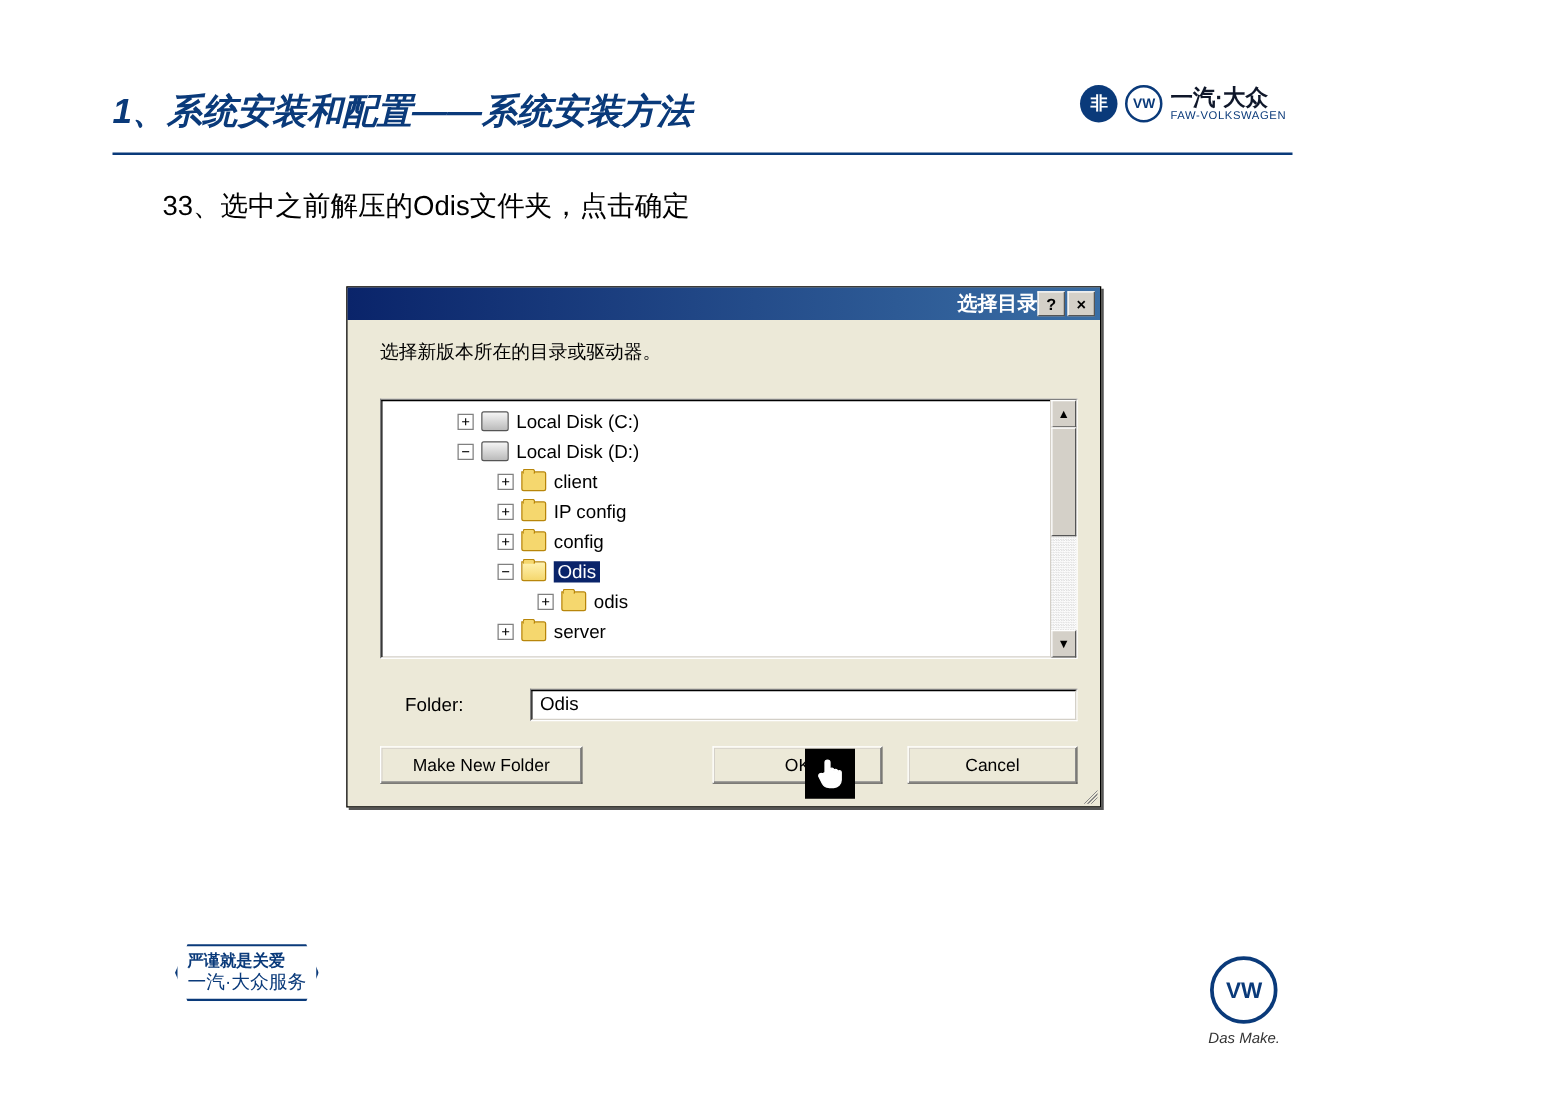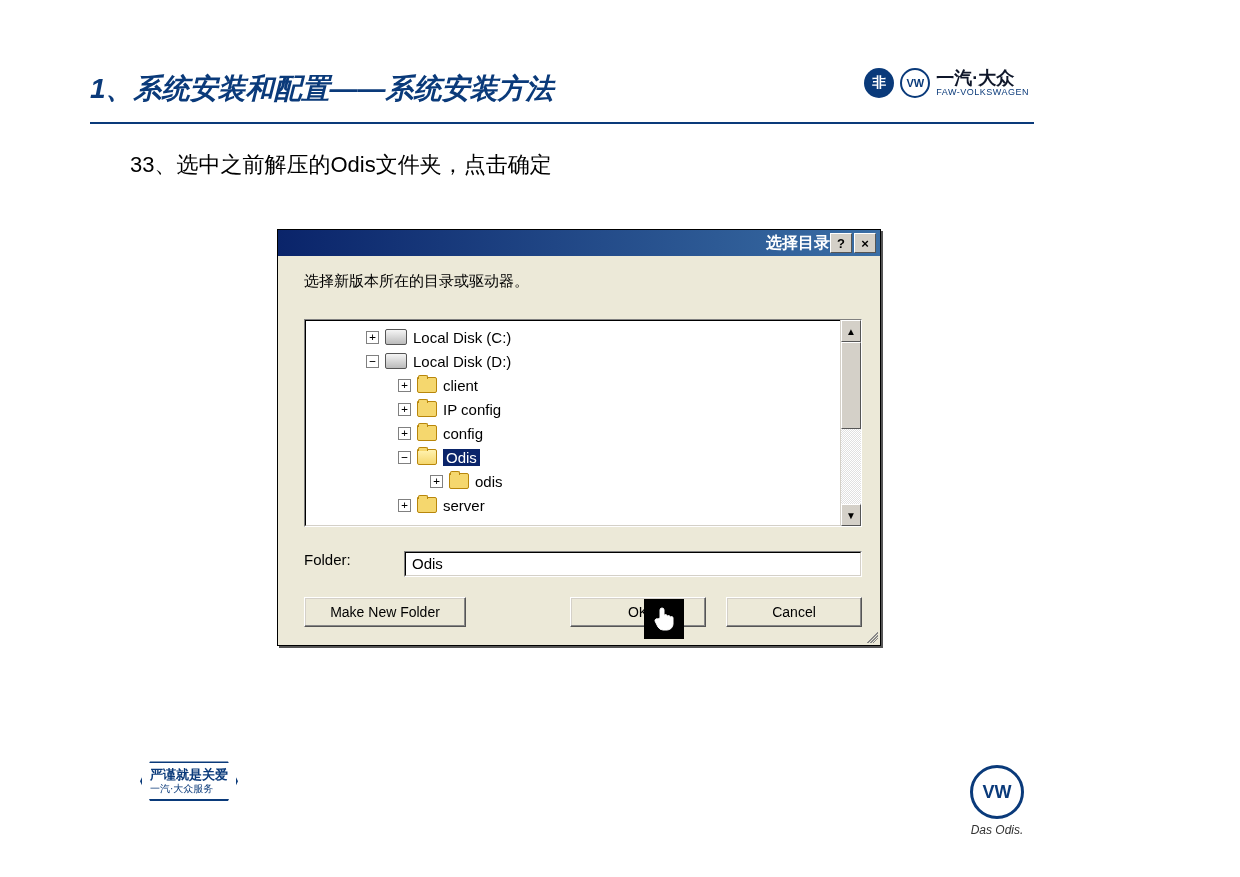--- a/index.html
+++ b/index.html
@@ -247,23 +247,24 @@
   .node-label.selected {
     background: #0a246a;
     color: #fff;
     padding: 0 3px;
   }
   .ind1 { padding-left: 60px; }
   .ind2 { padding-left: 92px; }
   .ind3 { padding-left: 124px; }
   .folder-row {
     display: flex;
-    align-items: flex-start;
+    align-items: center;
     margin-top: 24px;
     margin-bottom: 20px;
+    margin-left: 20px;
   }
   .folder-row-label {
     width: 100px;
     font-size: 15px;
   }
   .folder-input {
     flex: 1;
     height: 24px;
     border: 1px solid #808080;
     border-right-color: #fff;
@@ -320,21 +321,21 @@
     border: 2px solid #0a3a7a;
     border-radius: 4px;
     padding: 4px 8px;
     color: #0a3a7a;
     font-size: 13px;
     font-weight: bold;
     clip-path: polygon(10px 0, calc(100% - 10px) 0, 100% 50%, calc(100% - 10px) 100%, 10px 100%, 0 50%);
     background: #fff;
     line-height: 1.2;
   }
-  .footer-logo-left .sub { font-size: 10px; font-weight: normal; }
+  .footer-logo-left .sub { font-size: 15px; font-weight: normal; }
   .footer-logo-right {
     position: absolute;
     right: 100px;
     bottom: 40px;
     text-align: center;
   }
   .vw-big {
     width: 48px;
     height: 48px;
     border-radius: 50%;
@@ -473,15 +474,15 @@
     <div class="resize-grip"></div>
   </div>
 
   <div class="footer-logo-left">
     <div>严谨就是关爱</div>
     <div class="sub">一汽·大众服务</div>
   </div>
 
   <div class="footer-logo-right">
     <div class="vw-big">VW</div>
-    <div class="das-auto">Das Odis.</div>
+    <div class="das-auto">Das Make.</div>
   </div>
 </div>
 
 </body></html>

